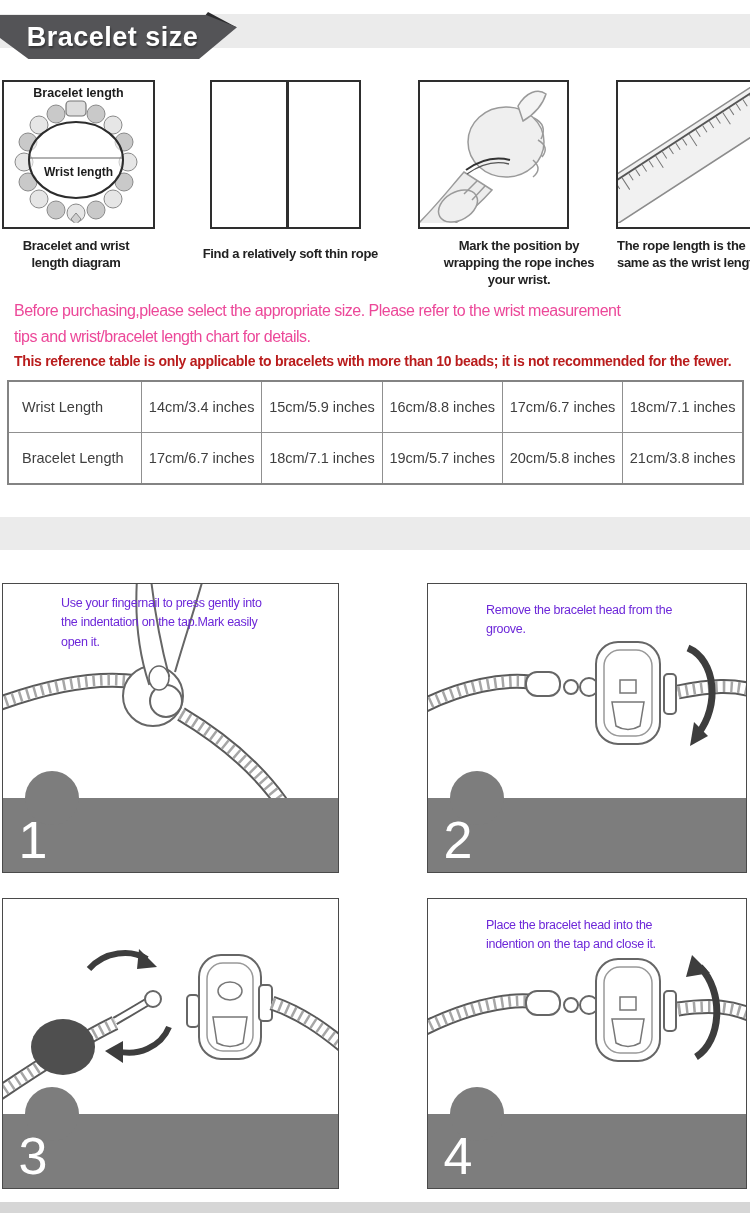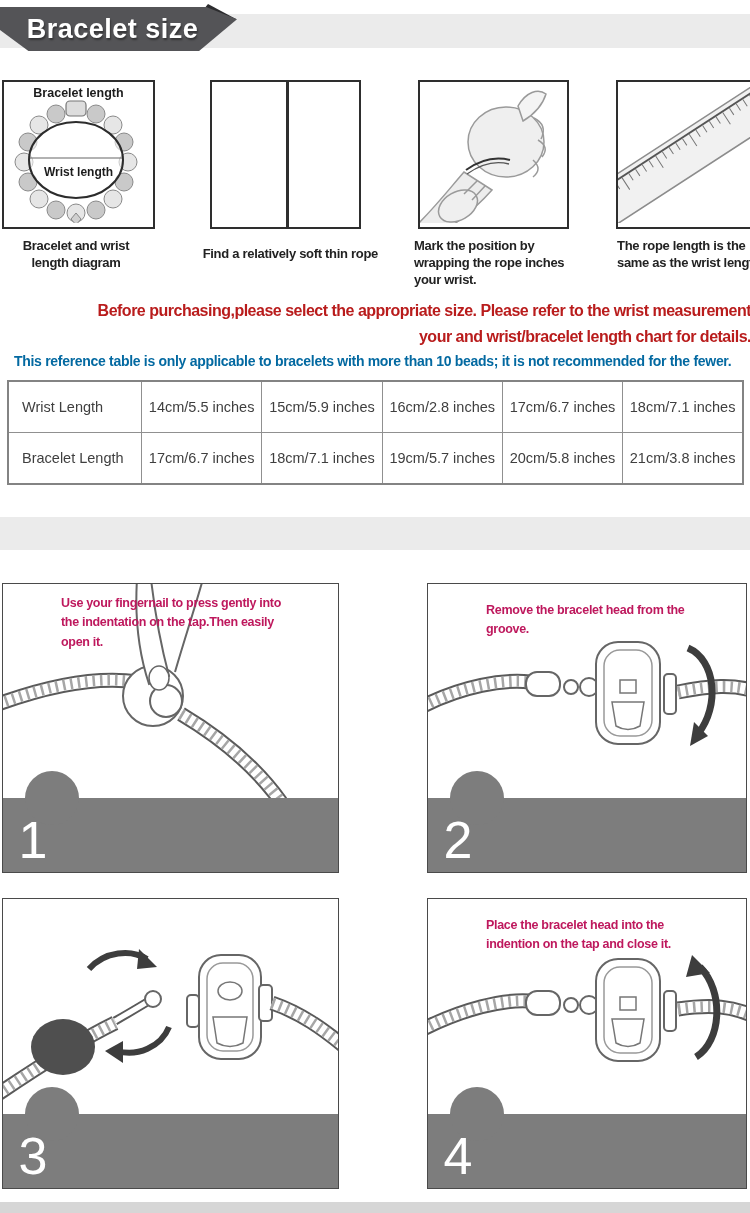--- a/index.html
+++ b/index.html
@@ -17,54 +17,54 @@
                 text-align:center;color:#fff;font-size:27px;font-weight:bold;letter-spacing:.5px;
                 text-shadow:1px 2px 2px rgba(0,0,0,.4);}
 
   
   .figbox{position:absolute;top:80px;height:145px;background:#fff;border:2px solid #2e2e2e;}
   .figcap{position:absolute;font-size:13px;font-weight:bold;color:#222;line-height:1.3;letter-spacing:-.3px;}
   .figcap div{white-space:nowrap;}
   .inlabel{position:absolute;width:100%;text-align:center;font-weight:bold;color:#1c1c1c;}
 
   
-  .intro{position:absolute;left:14px;top:298px;width:737px;color:#b91c1c;
-         font-size:16px;font-weight:bold;letter-spacing:-.5px;line-height:26px;text-align:right;}
+  .intro{position:absolute;left:14px;top:298px;width:737px;color:#ec4899;
+         font-size:16px;font-weight:normal;letter-spacing:-.5px;line-height:26px;}
   .intro div{white-space:nowrap;}
-  .warning{position:absolute;left:14px;top:353px;width:737px;color:#0369a1;
+  .warning{position:absolute;left:14px;top:353px;width:737px;color:#b91c1c;
            font-size:14px;font-weight:bold;letter-spacing:-.3px;white-space:nowrap;}
 
   
   .sizetable{position:absolute;left:7px;top:380px;width:737px;border-collapse:collapse;
              table-layout:fixed;border:2px solid #838383;}
   .sizetable td{border:1px solid #909090;height:48px;font-size:14.5px;color:#3f3f3f;
                 text-align:center;background:#fff;}
   .sizetable td.rowhead{text-align:left;padding-left:13px;width:118px;}
 
   
   .stepbox{position:absolute;background:#fff;border:1.5px solid #4a4a4a;}
   .stepbox svg.illus{position:absolute;left:0;top:0;}
   .band{position:absolute;left:0;right:0;bottom:0;height:74px;background:#7d7d7d;}
   .bump{position:absolute;left:22px;bottom:47px;width:54px;height:54px;border-radius:50%;background:#7d7d7d;}
   .stepnum{position:absolute;left:0;bottom:6px;width:60px;text-align:center;color:#ffffff;
            font-size:52px;line-height:1;font-weight:normal;}
-  .bandtext{position:absolute;left:58px;right:6px;top:10px;color:#be185d;
-            font-size:12.5px;font-weight:bold;letter-spacing:-.3px;line-height:1.55;}
+  .bandtext{position:absolute;left:58px;right:6px;top:10px;color:#6d28d9;
+            font-size:12.5px;font-weight:normal;letter-spacing:-.3px;line-height:1.55;}
   .bandtext.two{top:17px;}
   .bandtext div{white-space:nowrap;}
 
   .bottomstrip{position:absolute;left:0;top:1202px;width:750px;height:11px;background:#d6d6d6;}
 </style>
 </head>
 <body>
 
 <div id="page">
 
   <div class="strip" style="top:14px;height:34px;"></div>
-  <div class="banner" style="top:4px;">
+  <div class="banner" style="top:12px;">
     <div class="fold"></div>
     <div class="plate"></div>
     <div class="btxt">Bracelet size</div>
   </div>
 
   <div class="figbox" style="left:2px;width:149px;">
     <svg class="illus" width="145" height="141" viewBox="0 0 145 141">
       <g stroke="#8a8a8a" stroke-width="1">
         <circle cx="124" cy="80" r="9" fill="#e6e6e6"></circle>
           <circle cx="120" cy="100" r="9" fill="#c9c9c9"></circle>
@@ -120,43 +120,43 @@
     </svg>
   </div>
 
   <div class="figcap" style="left:-4px;top:238px;width:160px;text-align:center;">
     <div>Bracelet and wrist</div>
     <div>length diagram</div>
   </div>
   <div class="figcap" style="left:188px;top:246px;width:190px;text-align:right;">
     <div>Find a relatively soft thin rope</div>
   </div>
-  <div class="figcap" style="left:414px;top:238px;width:170px;">
+  <div class="figcap" style="left:434px;top:238px;width:170px;text-align:center;">
     <div>Mark the position by</div>
     <div>wrapping the rope inches</div>
     <div>your wrist.</div>
   </div>
   <div class="figcap" style="left:617px;top:238px;width:140px;">
     <div>The rope length is the</div>
     <div>same as the wrist length.</div>
   </div>
 
   <div class="intro">
     <div>Before purchasing,please select the appropriate size. Please refer to the wrist measurement</div>
-    <div>your and wrist/bracelet length chart for details.</div>
+    <div>tips and wrist/bracelet length chart for details.</div>
   </div>
   <div class="warning">This reference table is only applicable to bracelets with more than 10 beads; it is not recommended for the fewer.</div>
 
   <table class="sizetable">
     <tbody>
       <tr>
         <td class="rowhead">Wrist Length</td>
-        <td>14cm/5.5 inches</td>
+        <td>14cm/3.4 inches</td>
         <td>15cm/5.9 inches</td>
-        <td>16cm/2.8 inches</td>
+        <td>16cm/8.8 inches</td>
         <td>17cm/6.7 inches</td>
         <td>18cm/7.1 inches</td>
       </tr>
       <tr>
         <td class="rowhead">Bracelet Length</td>
         <td>17cm/6.7 inches</td>
         <td>18cm/7.1 inches</td>
         <td>19cm/5.7 inches</td>
         <td>20cm/5.8 inches</td>
         <td>21cm/3.8 inches</td>
@@ -178,21 +178,21 @@
       <circle cx="163" cy="117" r="16" fill="#ffffff" stroke="#666666" stroke-width="2"></circle>
       <path d="M148,-5 C152,30 158,62 166,92 L146,100 C134,64 132,28 134,-5 Z" fill="#ffffff" stroke="#666666" stroke-width="2"></path>
       <ellipse cx="156" cy="94" rx="10" ry="12" fill="#ffffff" stroke="#666666" stroke-width="1.5"></ellipse>
       <path d="M200,-5 C190,30 180,60 172,88" stroke="#666666" stroke-width="2" fill="none"></path>
     </svg>
     <div class="band"></div>
     <div class="bump"></div>
     <div class="stepnum">1</div>
     <div class="bandtext">
       <div>Use your fingernail to press gently into</div>
-      <div>the indentation on the tap.Then easily</div>
+      <div>the indentation on the tap.Mark easily</div>
       <div>open it.</div>
     </div>
   </div>
 
   <div class="stepbox" style="left:427px;top:583px;width:318px;height:288px;">
     <svg class="illus" width="318" height="214" viewBox="0 0 318 214">
       <path d="M-5,122 C35,102 75,95 102,98" stroke="#5a5a5a" stroke-width="15" fill="none"></path>
       <path d="M-5,122 C35,102 75,95 102,98" stroke="#ffffff" stroke-width="11" fill="none"></path>
       <path d="M-5,122 C35,102 75,95 102,98" stroke="#a6a6a6" stroke-width="11" stroke-dasharray="2.5 5" fill="none"></path>
       <path d="M250,108 C285,101 305,101 323,106" stroke="#5a5a5a" stroke-width="15" fill="none"></path>

